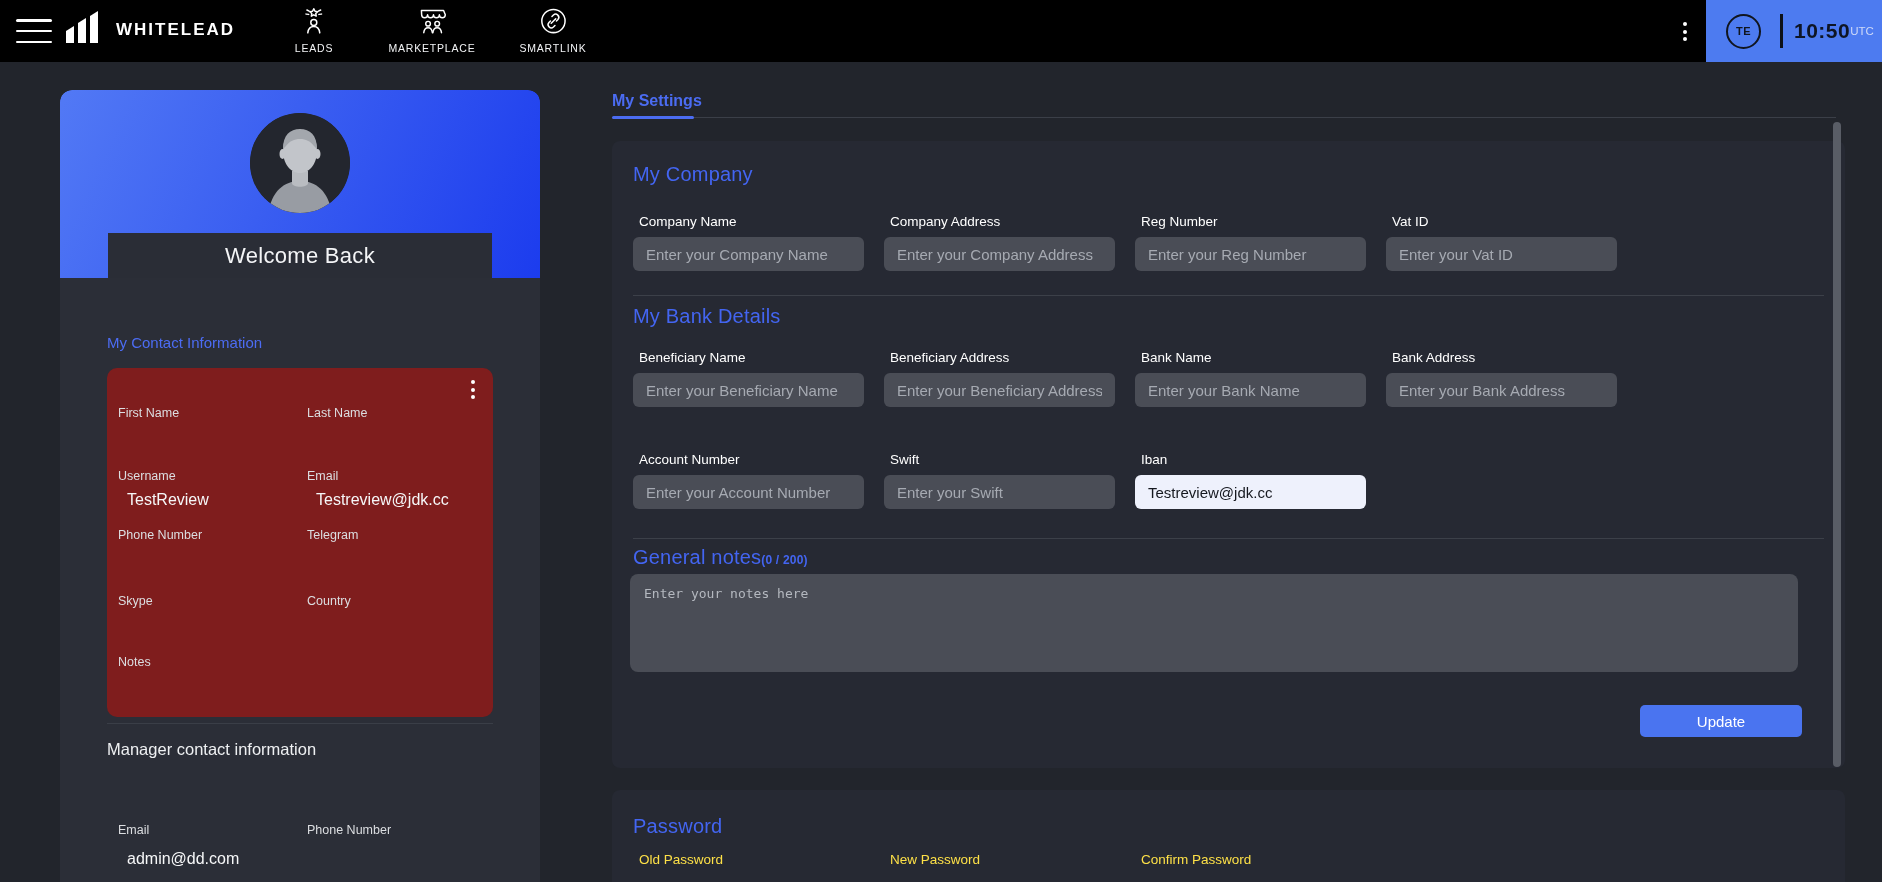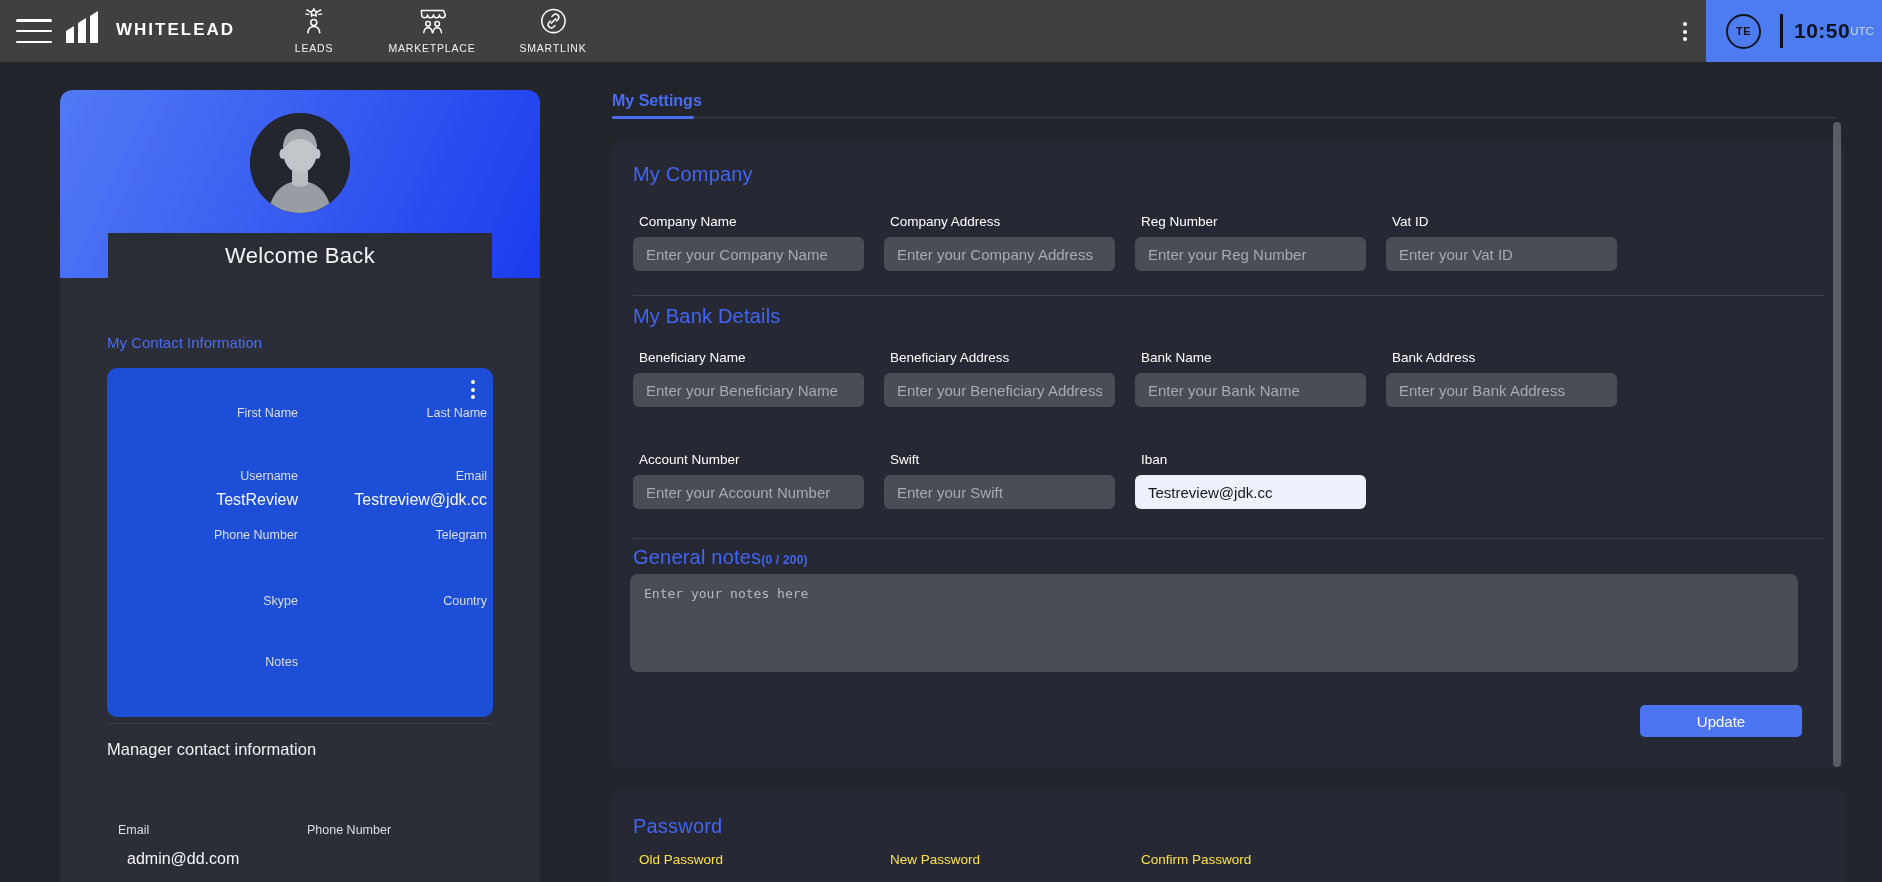--- a/index.html
+++ b/index.html
@@ -5,21 +5,21 @@
   * { margin:0; padding:0; box-sizing:border-box; }
   html,body { width:1882px; height:882px; overflow:hidden; }
   body {
     position:relative;
     background:#22252c;
     font-family:"Liberation Sans", sans-serif;
     color:#e8e9ec;
   }
 
   
-  .topbar { position:absolute; left:0; top:0; width:1882px; height:62px; background:#404040;text-align:center; }
+  .topbar { position:absolute; left:0; top:0; width:1882px; height:62px; background:#000000;text-align:center; }
   .hamburger { position:absolute; left:16px; top:19px; width:36px; height:24px; display:flex; flex-direction:column; justify-content:space-between; cursor:pointer; }
   .hamburger span { display:block; height:2.5px; background:#ffffff; border-radius:2px; }
   .brand { position:absolute; left:62px; top:11px; display:flex; align-items:center; gap:12px; }
   .brand-name { font-size:17px; font-weight:bold; letter-spacing:2px; color:#ffffff; }
   .nav-item { position:absolute; top:6px; transform:translateX(-50%); display:flex; flex-direction:column; align-items:center; gap:2px; color:#ffffff; cursor:pointer; }
   .nav-item .nav-label { font-size:10.5px; letter-spacing:0.8px; color:#f2f3f5; }
   .nav-leads { left:314px; } .nav-market { left:432px; } .nav-smart { left:553px; }
   .kebab { display:flex; flex-direction:column; align-items:center; gap:3.5px; cursor:pointer; }
   .kebab i { width:4px; height:4px; border-radius:50%; background:#ffffff; }
   .topbar .kebab { position:absolute; left:1683px; top:22px; }
@@ -30,21 +30,21 @@
   .tz-text { font-size:11.5px; color:#cfdaf8; }
 
   
   .profile-card { position:absolute; left:60px; top:90px; width:480px; height:840px; border-radius:12px 12px 0 0; overflow:hidden; }
   .profile-body { position:absolute; inset:0; background:#2b2e37; border-radius:12px; }
   .profile-header { position:absolute; left:0; top:0; width:480px; height:188px; background:linear-gradient(115deg,#5279f5 0%, #3a5ef1 45%, #1c3cee 100%); border-radius:12px 12px 0 0; }
   .avatar-wrap { position:absolute; left:190px; top:23px; width:100px; height:100px; border-radius:50%; overflow:hidden; background:#23262e; }
   .welcome-band { position:absolute; left:48px; top:143px; width:384px; height:45px; background:#2a2d36; display:flex; align-items:center; justify-content:center; }
   .welcome-band span { font-size:22px; font-weight:500; color:#f4f5f7; letter-spacing:0.3px; }
   .contact-heading { position:absolute; left:47px; top:244px; font-size:15px; color:#4c6cf3; font-weight:500; }
-  .contact-card { position:absolute; left:47px; top:278px; width:386px; height:349px; background:#1d4ed8; border-radius:10px;text-align:right; }
+  .contact-card { position:absolute; left:47px; top:278px; width:386px; height:349px; background:#7f1d1d; border-radius:10px; }
   .contact-card .kebab { position:absolute; right:18px; top:12px; }
   .cc-row { position:absolute; left:0; width:386px; }
   .cc-cell-1 { position:absolute; left:11px; width:180px; }
   .cc-cell-2 { position:absolute; left:200px; width:180px; }
   .cc-label { font-size:12.5px; font-weight:500; color:#dcdee1; }
   .cc-value { margin:8px 0 0 9px; font-size:16px; font-weight:500; color:#f6f7f8; white-space:nowrap; }
   .card-divider { position:absolute; left:47px; top:633px; width:386px; height:1px; background:#3a3e47; }
   .manager-heading { position:absolute; left:47px; top:650px; font-size:16.5px; font-weight:500; color:#eef0f2; }
   .mgr-label-1 { position:absolute; left:58px; top:733px; font-size:12.5px; font-weight:500; color:#dcdee1; }
   .mgr-label-2 { position:absolute; left:247px; top:733px; font-size:12.5px; font-weight:500; color:#dcdee1; }

